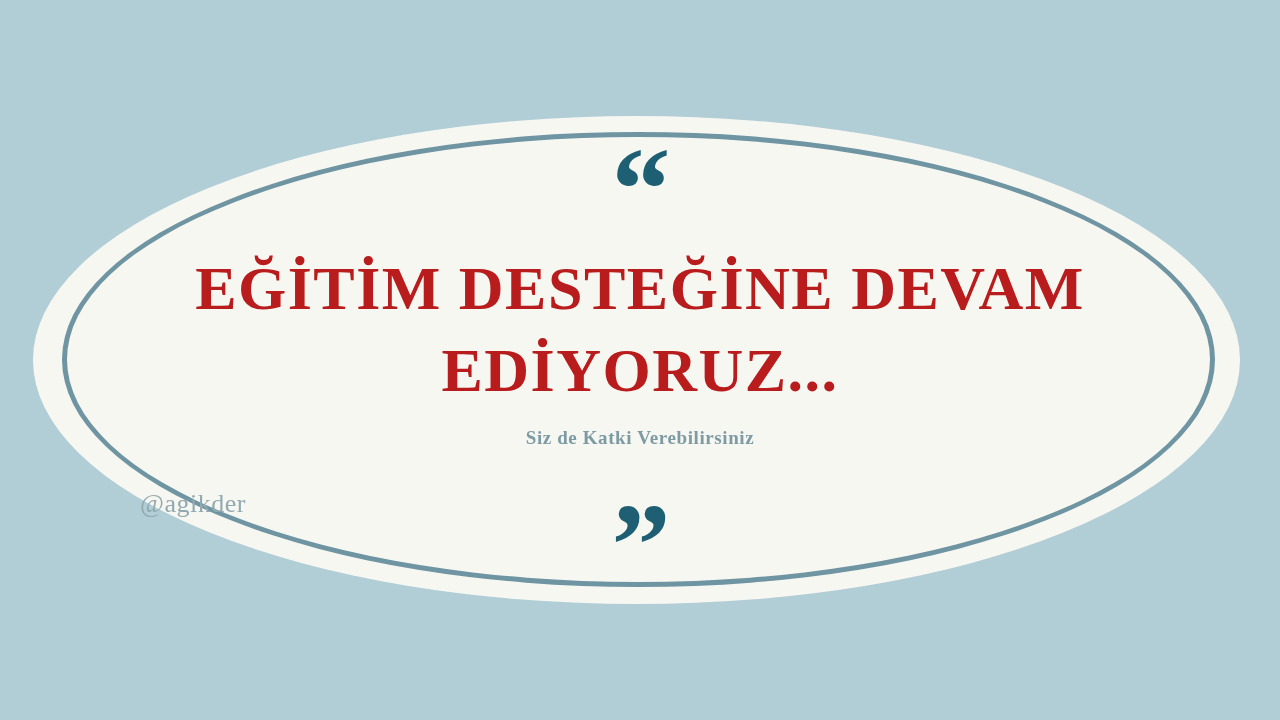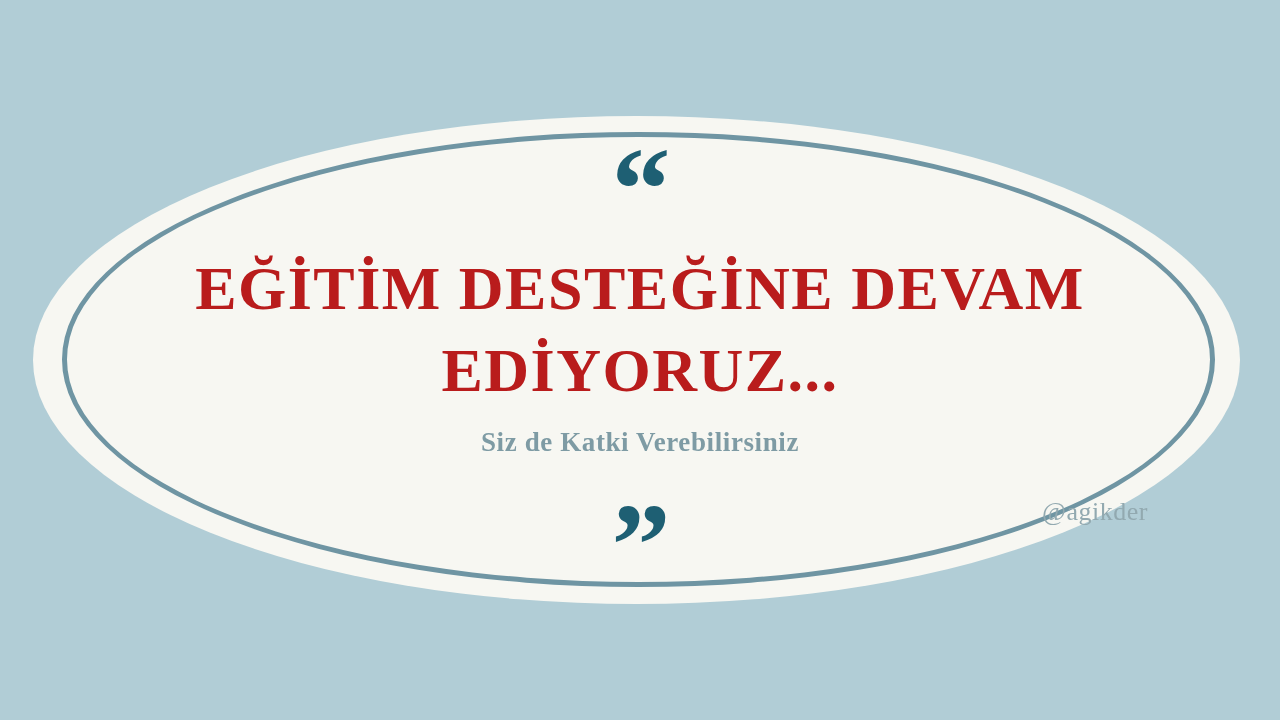--- a/index.html
+++ b/index.html
@@ -108,38 +108,38 @@
   }
 
   .subtitle {
     position: absolute;
     left: 140px;
     width: 1000px;
     top: 427px;
     text-align: center;
     font-family: "Liberation Serif", "DejaVu Serif", serif;
     font-weight: 700;
-    font-size: 27px;
+    font-size: 19px;
     letter-spacing: 0.6px;
     color: #7e9ba4;
     margin: 0;
   }
 
   .handle {
     position: absolute;
     left: 140px;
     width: 1000px;
     top: 489px;
-    text-align: right;
+    text-align: left;
     font-family: "Liberation Serif", "DejaVu Serif", serif;
     font-weight: 400;
     font-size: 26px;
     letter-spacing: 0.5px;
     color: #92a9b0;
-    margin: 8px;
+    margin: 0;
   }
 </style>
 </head>
 <body>
 
 <div id="poster">
 
   <div class="ellipse-outer"></div>
   <div class="ellipse-inner"></div>
 

